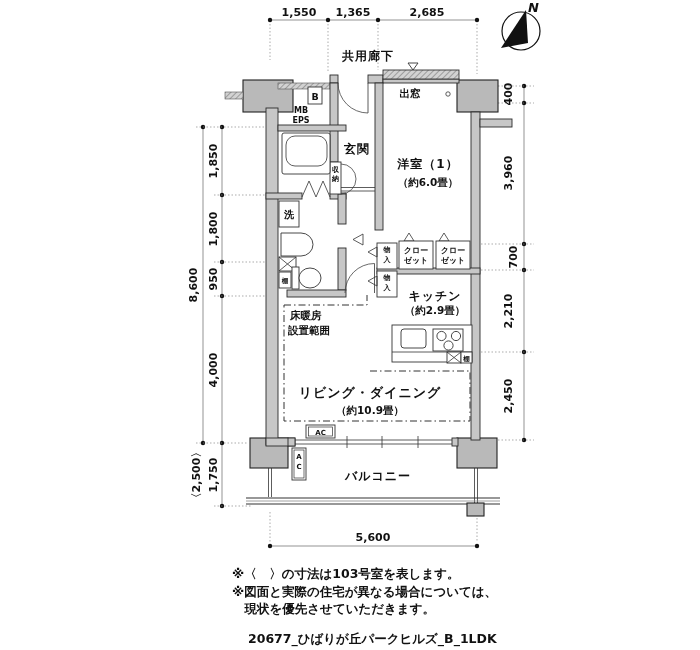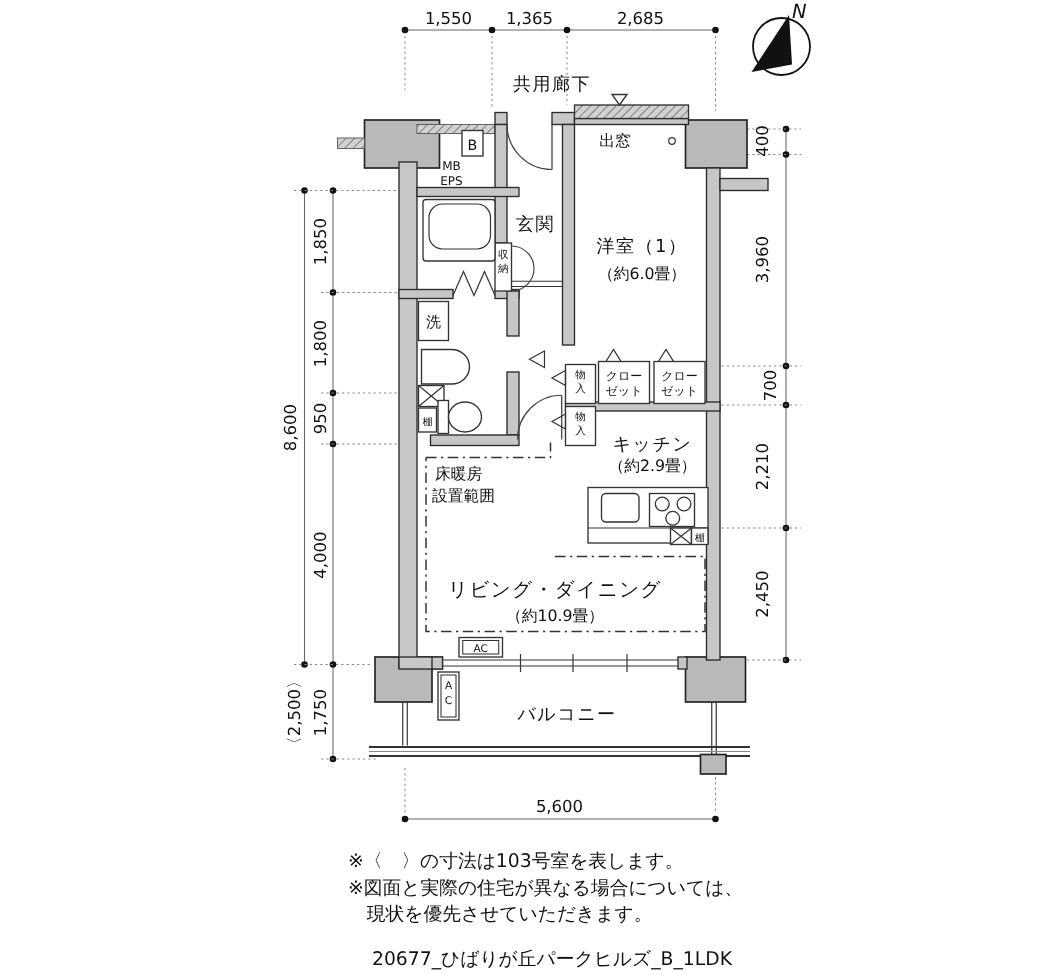--- a/index.html
+++ b/index.html
@@ -1,16 +1,16 @@
 <!DOCTYPE html>
 <html><head>
 <meta charset="utf-8">
 <style>
   html,body{margin:0;padding:0;background:#fff;}
-  .stage{width:700px;height:650px;position:relative;background:#fff;overflow:hidden;}
+  .stage{width:700px;height:650px;position:relative;background:#fff;overflow:hidden;font-weight:bold;}
   svg{display:block;}
   svg text{font-family:"DejaVu Sans","Liberation Sans",sans-serif;fill:#111;}
   .dim{font-size:11px;}
   .room-lg{font-size:13px;letter-spacing:1px;}
   .room-md{font-size:12px;letter-spacing:1px;}
   .room-sm{font-size:10.5px;}
   .fix-sm{font-size:8px;}
   .fix-xs{font-size:7px;}
   .fix-xxs{font-size:6.5px;}
   .notes{font-size:12.5px;}

